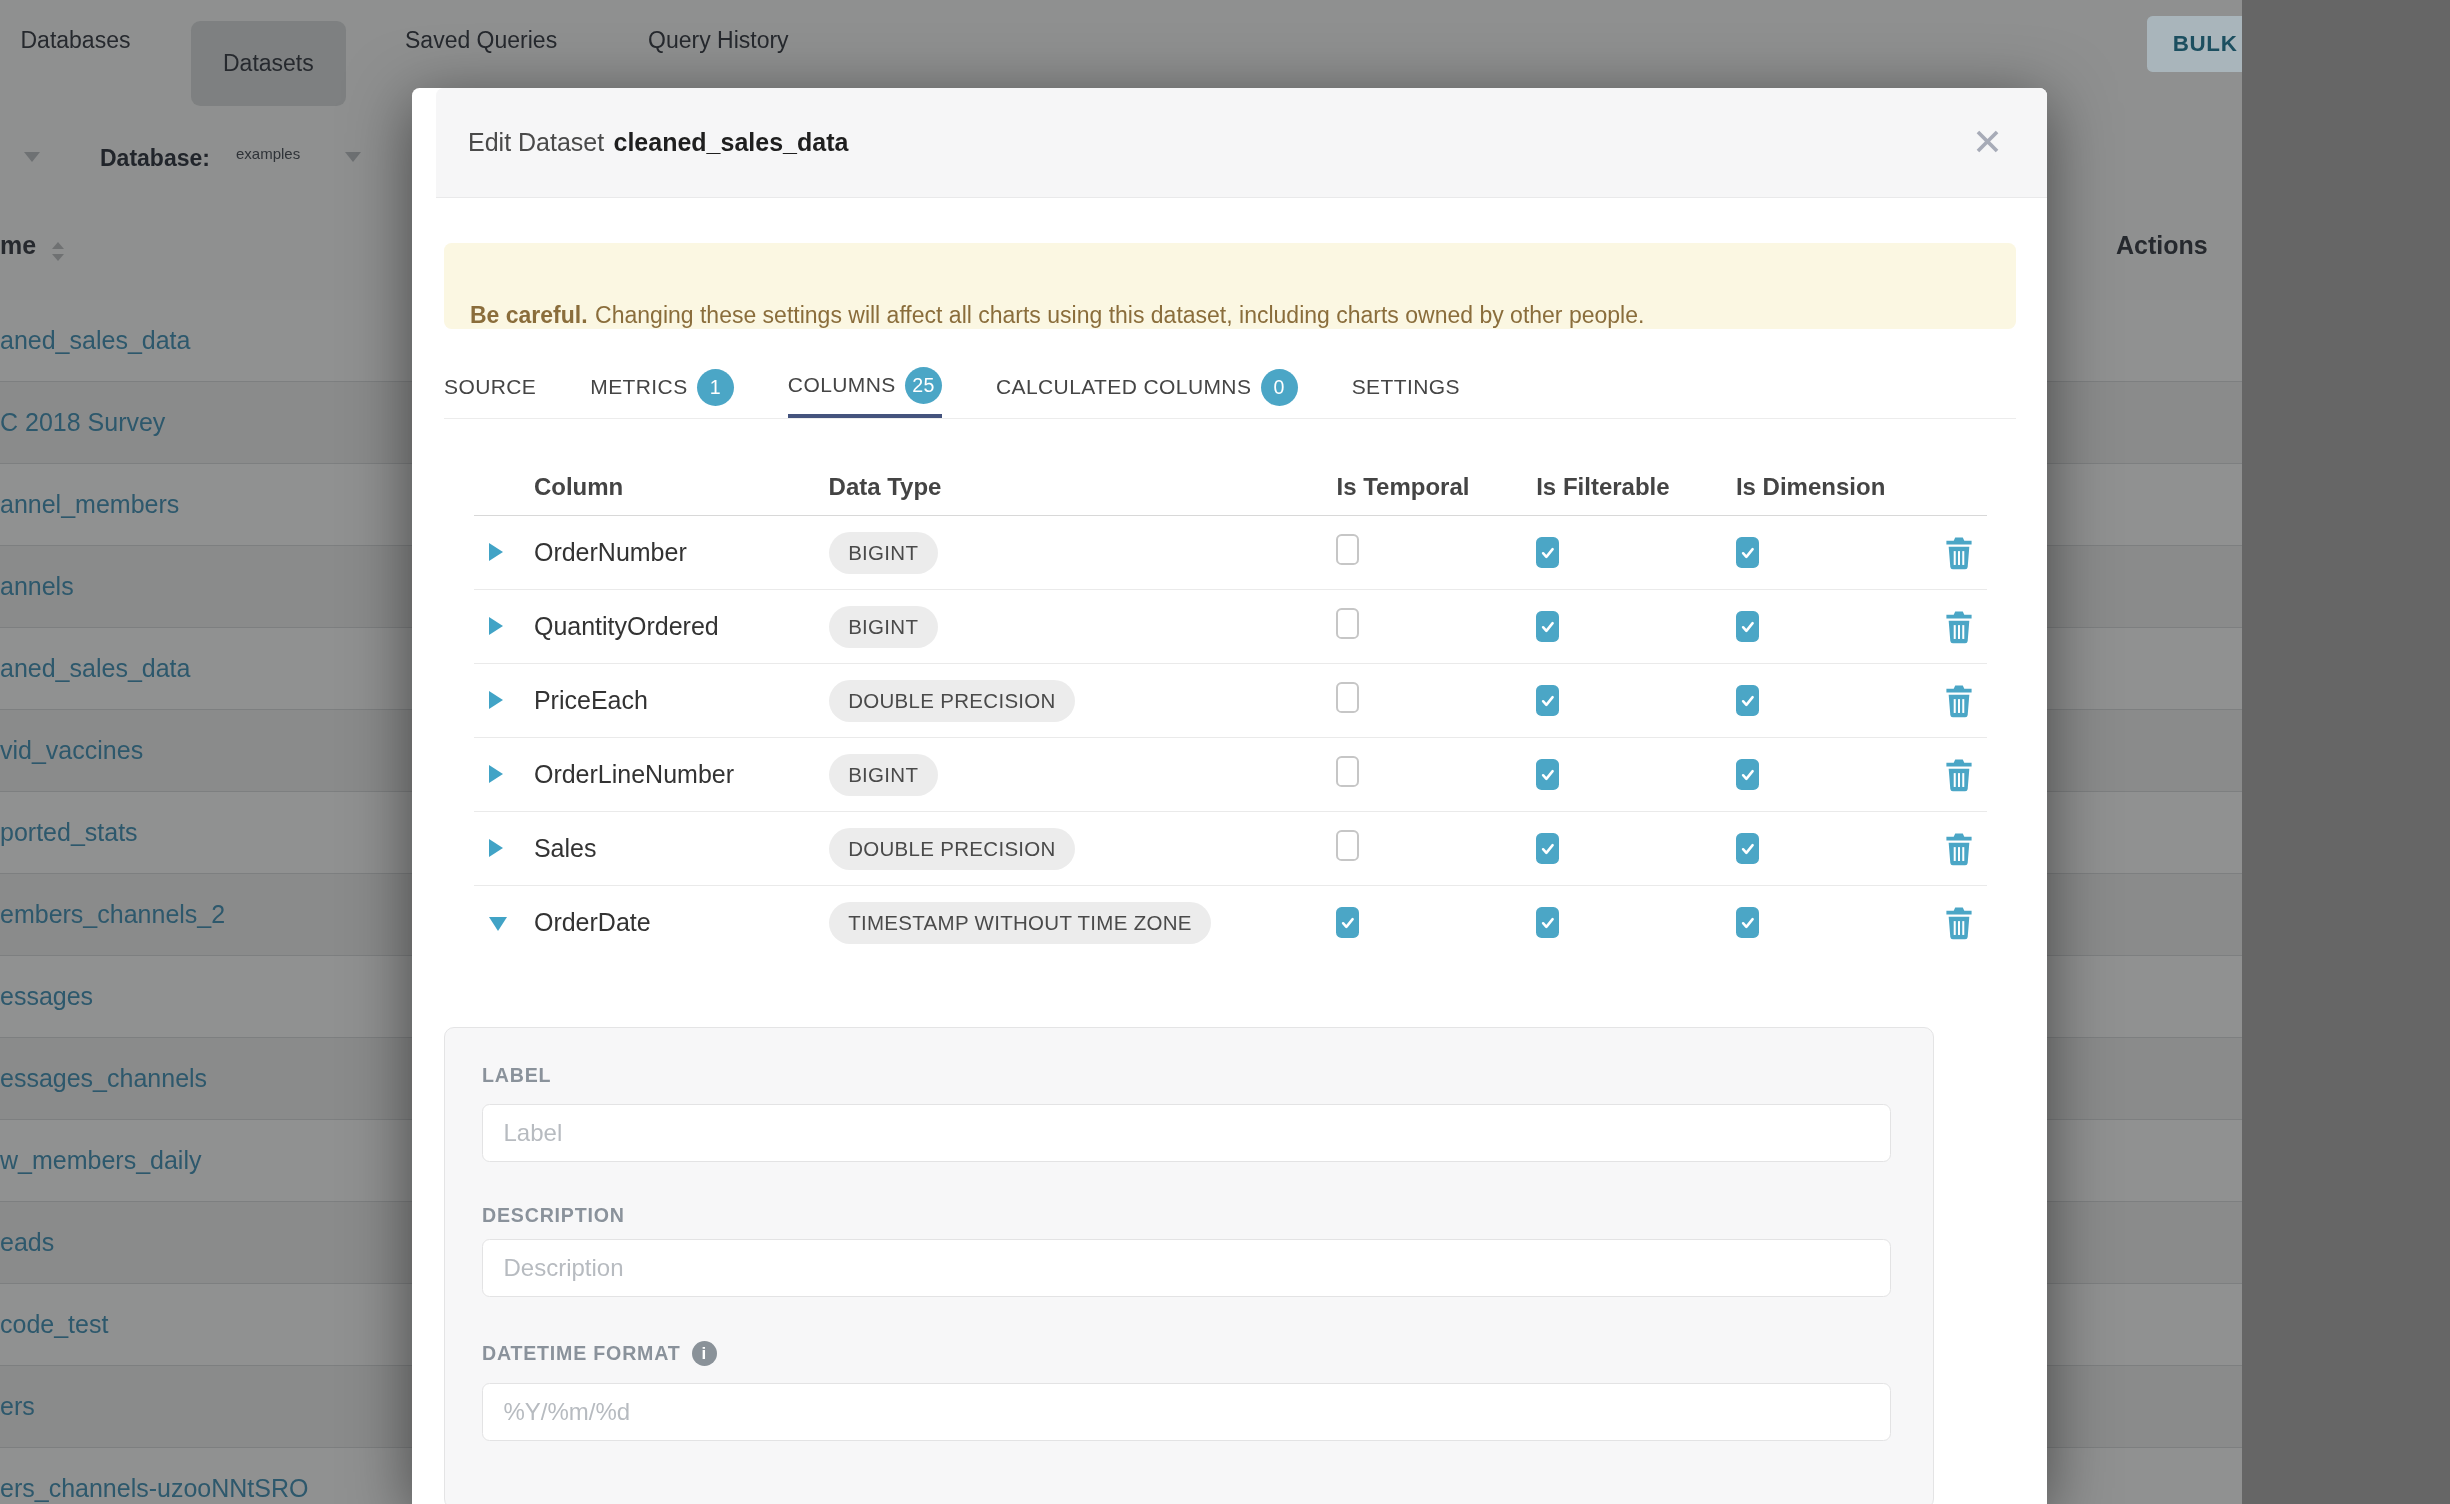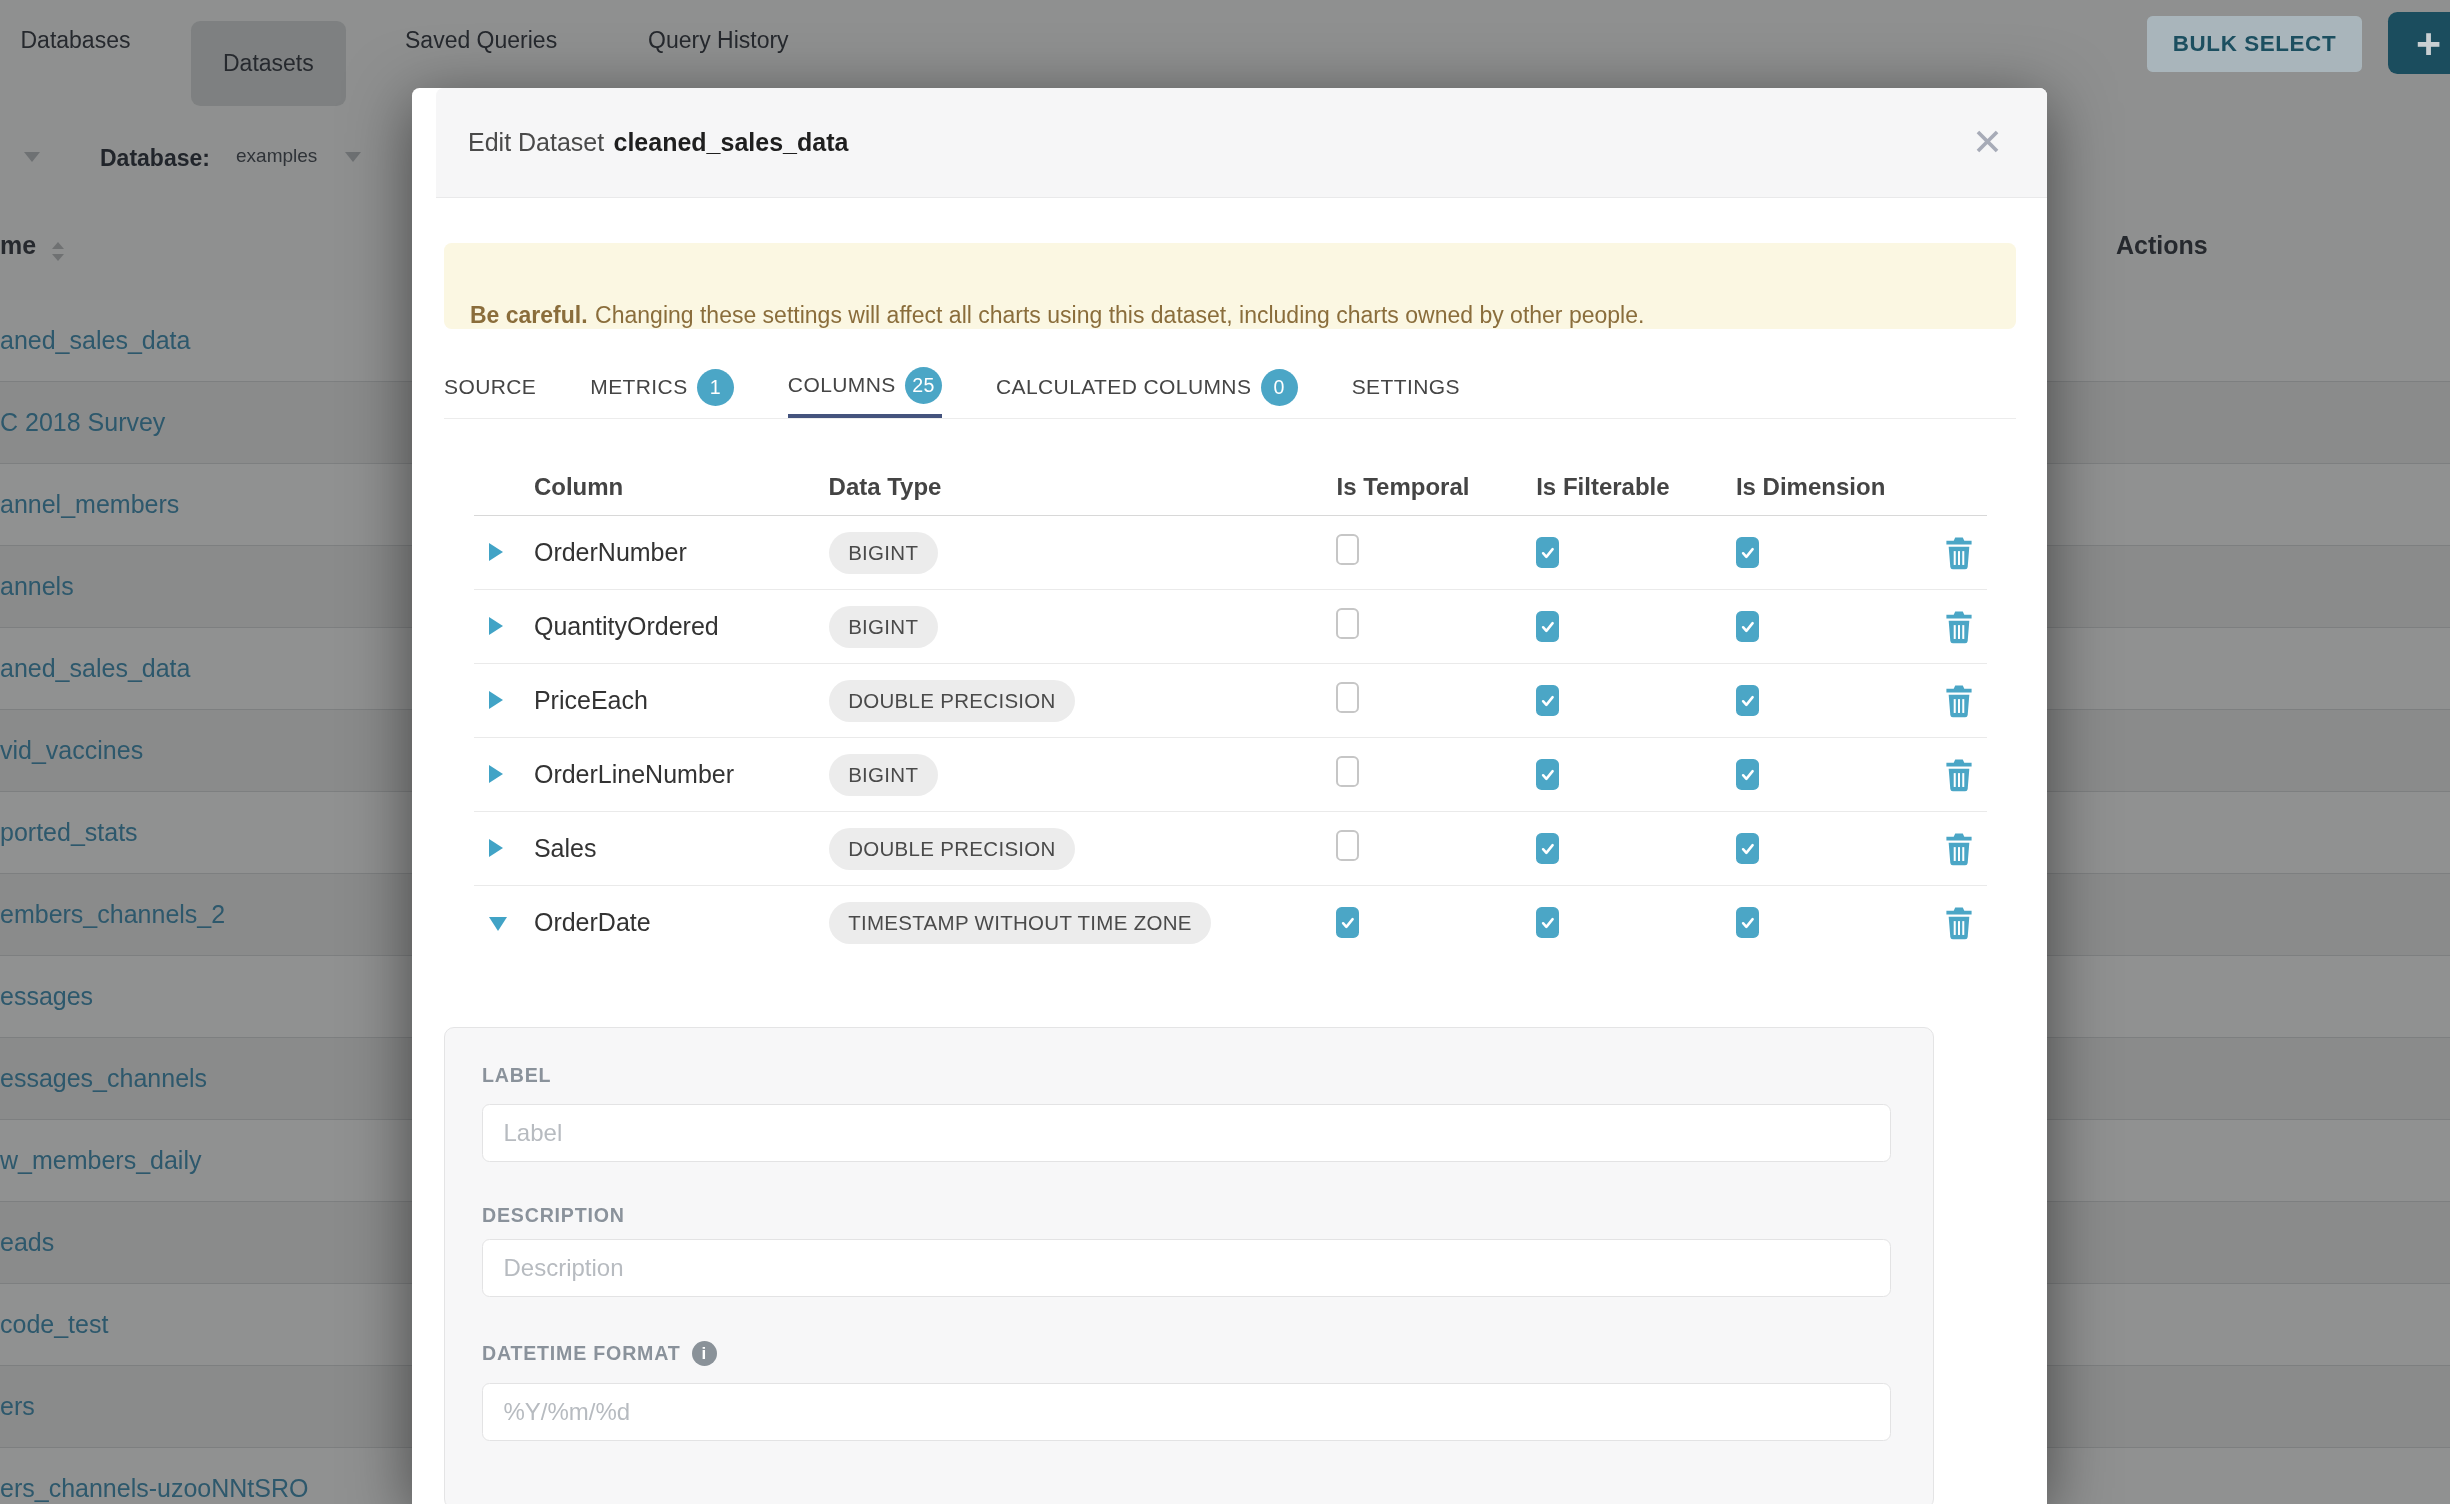--- a/index.html
+++ b/index.html
@@ -1,35 +1,35 @@
 <!DOCTYPE html>
 <html style="font-size:15px"><head>
 <meta charset="utf-8">
 <style>
   html,body{margin:0;padding:0;background:#666;}
-  .screen{position:relative;width:2450px;height:1505px;overflow:hidden;
+  .screen{position:relative;width:2242px;height:1505px;overflow:hidden;
     background:#8F9090;font-family:"Liberation Sans","DejaVu Sans",sans-serif;
     -webkit-font-smoothing:antialiased;}
   
   .bg-layer{position:absolute;inset:0;}
   .nav-item{position:absolute;top:0;height:81px;display:flex;align-items:center;
     font-size:23px;color:#26292E;white-space:nowrap;}
   .nav-pill{position:absolute;left:191px;top:21.4px;height:53px;padding:16px 32px;
     background:#7E8081;border-radius:9.3px;display:flex;align-items:center;
     font-size:23px;color:#26292E;}
   .bulk-btn{position:absolute;left:2147px;top:16px;width:215px;height:56px;
     background:#A9B5BB;color:#1C4F60;font-size:22.4px;font-weight:700;letter-spacing:0.6px;
     border-radius:5.6px;display:flex;align-items:center;justify-content:center;}
   .plus-btn{position:absolute;left:2388px;top:12px;width:89px;height:62px;
     background:#1B4D5E;border-radius:9.3px;color:#C9CFD2;display:flex;align-items:center;
     padding-left:28px;font-size:43px;font-weight:700;box-sizing:border-box;}
   .caret-sm{width:0;height:0;border-left:8.4px solid transparent;border-right:8.4px solid transparent;
     border-top:10.3px solid #6E7173;position:absolute;}
   .db-label{position:absolute;left:100px;top:145px;font-size:23px;font-weight:700;color:#21252B;}
-  .db-value{position:absolute;left:236px;top:145px;font-size:19px;color:#2F3338;}
+  .db-value{position:absolute;left:236px;top:145px;font-size:15px;color:#2F3338;}
   .bg-head{position:absolute;top:231px;font-size:25px;font-weight:700;color:#26292E;}
   .sort-icon{position:absolute;left:52px;top:242px;display:flex;flex-direction:column;gap:4.7px;}
   .sort-icon i{display:block;width:0;height:0;border-left:6.5px solid transparent;border-right:6.5px solid transparent;}
   .sort-icon .up{border-bottom:7.5px solid #6F7172;}
   .sort-icon .down{border-top:7.5px solid #6F7172;}
   #bg-rows{position:absolute;top:300px;left:0;width:100%;}
   .bg-row{height:82px;display:flex;align-items:center;box-sizing:border-box;
     border-bottom:0.9px solid #7D7F80;background:#909191;}
   .bg-row.alt{background:#8A8B8B;}
   .bg-link{color:#2D586C;font-size:25px;white-space:nowrap;}

